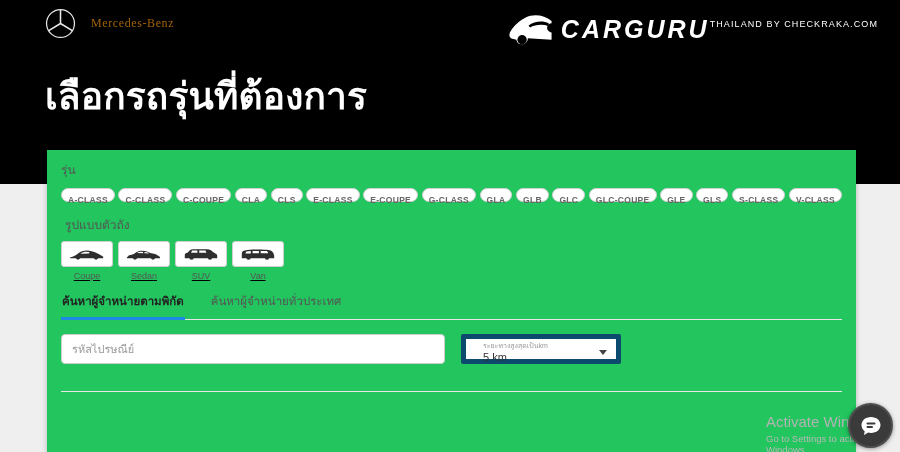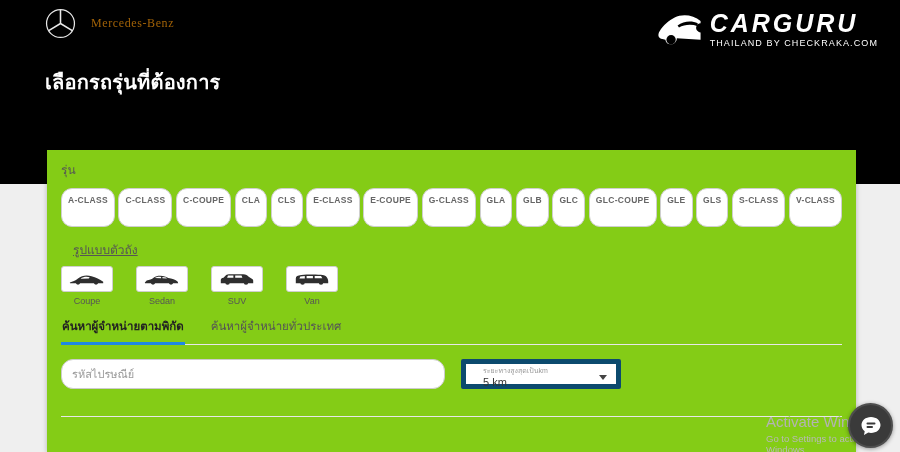--- a/index.html
+++ b/index.html
@@ -16,51 +16,51 @@
     background:#000;
   }
   .topbar { position:absolute; top:8px; left:45px; display:flex; align-items:center; gap:15px; }
   .mb-logo { width:31px; height:31px; display:block; }
   .mb-brand {
     color:#a16207; font-family:"Liberation Serif", serif;
     font-size:12px; letter-spacing:.6px;
   }
   .carguru { position:absolute; top:10px; right:22px; display:flex; align-items:center; gap:8px; }
   .carguru-icon { width:46px; height:38px; }
-  .carguru-text { display:flex; flex-direction:column; align-items:flex-start; }
+  .carguru-text { display:flex; flex-direction:row; align-items:flex-start; }
   .carguru-title {
     color:#fff; font-size:25px; font-weight:700; font-style:italic;
     letter-spacing:3px; line-height:25px;
   }
   .carguru-tagline {
     color:#fff; font-size:9px; font-weight:400; letter-spacing:1.1px; margin-top:2px;
   }
   .page-title {
     position:absolute; top:66px; left:45px; margin:0;
-    color:#fff; font-size:20px; font-weight:700; letter-spacing:.2px;
+    color:#fff; font-size:37px; font-weight:700; letter-spacing:.2px;
   }
   
   .card {
     position:absolute; top:150px; left:47px; width:809px; height:302px;
-    background:#84cc16; box-shadow:0 1px 5px rgba(0,0,0,.25);
+    background:#22c55e; box-shadow:0 1px 5px rgba(0,0,0,.25);
     padding:10px 14px 0 14px; overflow:hidden;
   }
   .section-label { font-size:12px; color:#555; }
   .lbl-models { margin:0 0 9px 0; }
-  .lbl-body { margin:13px 0 7px 12px;text-decoration:underline; }
+  .lbl-body { margin:13px 0 7px 4px; }
   
   .model-row { display:flex; justify-content:space-between; flex-wrap:nowrap; }
   .model-btn {
-    flex:0 1 auto; height:39px; line-height:23px; padding:0 6px;
+    flex:0 1 auto; height:14px; line-height:23px; padding:0 6px;
     border:1px solid #cfcfcf; border-radius:11px; background:#fff;
     font-size:8.5px; font-weight:600; letter-spacing:.3px; color:#666;
     white-space:nowrap; text-align:center; cursor:pointer;
   }
   
-  .body-row { display:flex; gap:23px; }
+  .body-row { display:flex; gap:5px;text-decoration:underline; }
   .body-item { width:52px; display:flex; flex-direction:column; align-items:center; }
   .body-btn {
     width:52px; height:26px; border:1px solid #cfcfcf; border-radius:3px;
     background:#fff; display:flex; align-items:center; justify-content:center; cursor:pointer;
   }
   .body-caption { font-size:9px; color:#555; margin-top:4px; }
   .caricon { width:36px; height:14px; display:block; }
   
   .tabs { display:flex; gap:25px; border-bottom:1px solid #e7e7e7; margin-top:12px; }
   .tab {
@@ -69,21 +69,21 @@
   }
   .tab.active { color:#222; font-weight:700; }
   .tab.active::after {
     content:""; position:absolute; left:0; right:0; bottom:-1px; height:3px;
     background:#1e88e5;
   }
   .subtabs { margin-top:6px; }
   
   .form-row { display:flex; gap:16px; margin-top:14px; }
   .postcode-input {
-    width:384px; height:30px; border:1px solid #ccc; border-radius:12px;
+    width:384px; height:30px; border:1px solid #ccc; border-radius:4px;
     padding:0 10px; font-size:11px; color:#333; outline:none;
     font-family:"Liberation Sans", sans-serif;
   }
   .postcode-input::placeholder { color:#999; }
   .select-box {
     position:relative; width:160px; height:30px;
     border:5px solid #0c4a6e; border-radius:2px; background:#fff;
     padding:3px 24px 0 17px; cursor:pointer;
   }
   .select-label { font-size:7px; color:#999; line-height:8px; white-space:nowrap; overflow:hidden; }

